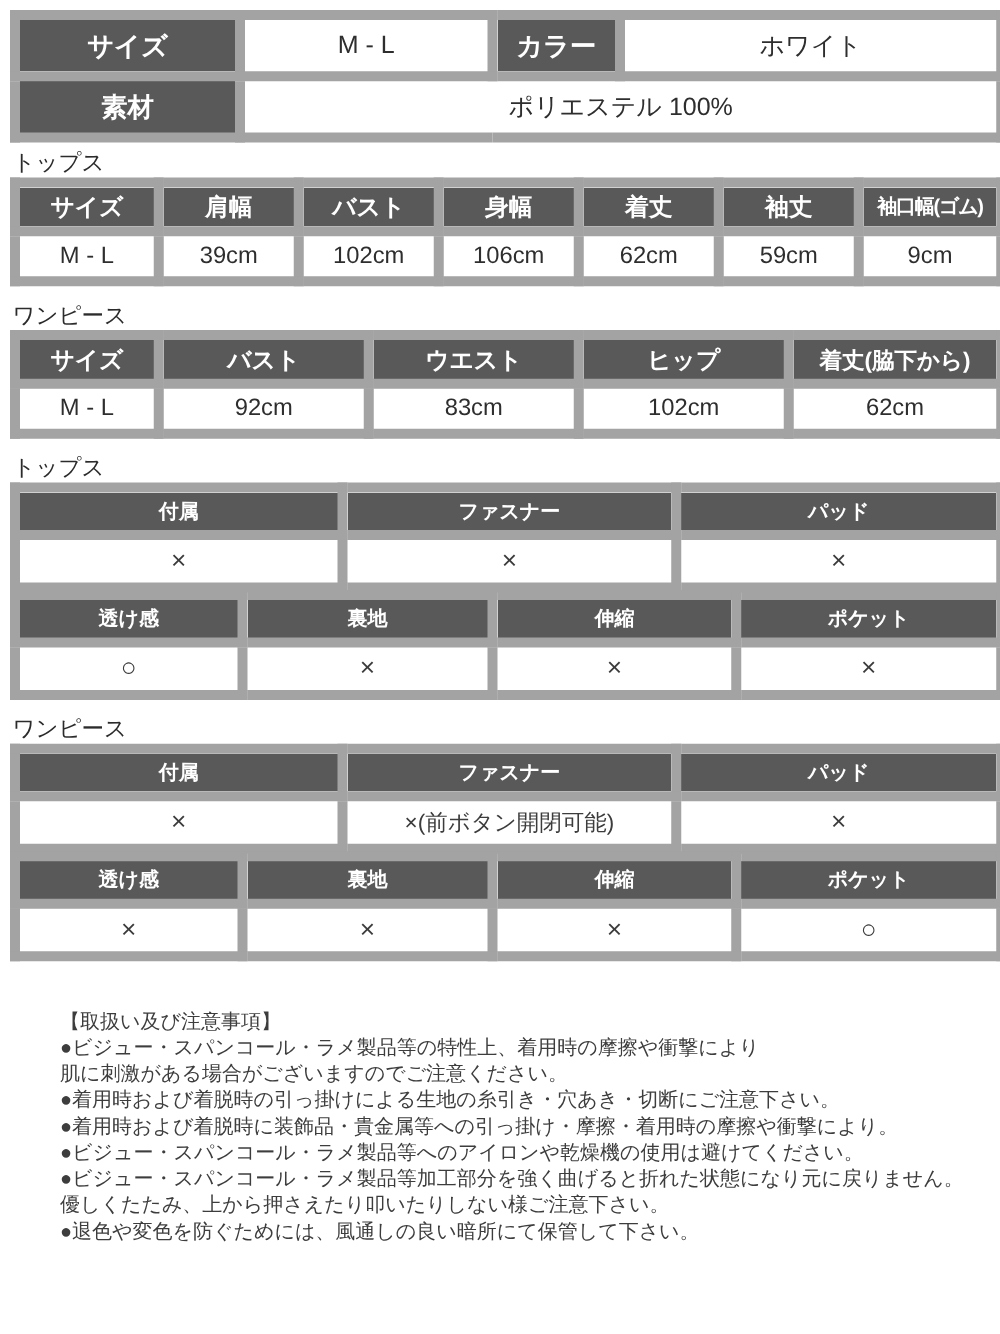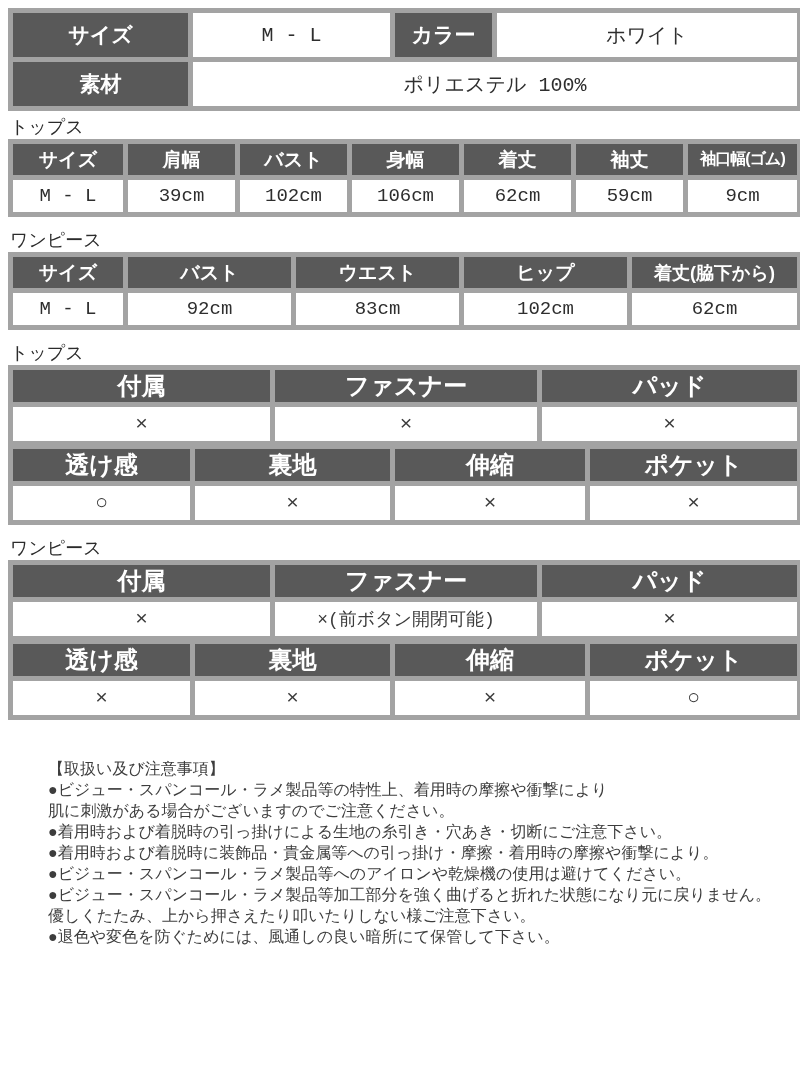--- a/index.html
+++ b/index.html
@@ -18,36 +18,35 @@
     overflow: hidden;
   }
   .content {
     padding: 8px 0 0 8px;
   }
   table {
     border-collapse: collapse;
     table-layout: fixed;
   }
   th, td {
-    border: 5px solid #a3a3a3;
+    border: 8px solid #a3a3a3;
     text-align: center;
     vertical-align: middle;
     padding: 0;
     overflow: hidden;
     white-space: nowrap;
   }
   th {
     background: #595959;
     color: #ffffff;
     font-weight: bold;
   }
   td {
     background: #ffffff;
     color: #2e2e2e;
-    font-family: Liberation Mono, monospace;
   }
 
   
   .spec-table { width: 789px; }
   .spec-table th { font-size: 21px; }
   .spec-table td { font-size: 20px; }
   .spec-table tr { height: 49px; }
   .spec-table { margin-bottom: 6px; }
 
   
@@ -61,21 +60,21 @@
 
   
   .size-table { width: 789px; }
   .size-table th { height: 31px; font-size: 19px; }
   .size-table td { height: 32px; font-size: 19px; }
   .size-table th.small { font-size: 16px; letter-spacing: -1px; }
   .size-table th.mid { font-size: 18px; }
 
   
   .feat-table { width: 789px; }
-  .feat-table th { height: 30px; font-size: 24px; }
+  .feat-table th { height: 30px; font-size: 16px; }
   .feat-table td { height: 34px; font-size: 21px; color: #3c3c3c; font-weight: normal; }
   .feat-table td.note-val { font-size: 18px; }
   .feat-table.lower { margin-top: -2px; }
 
   
   .notes {
     margin: 38px 0 0 40px;
     font-size: 16px;
     line-height: 21px;
     color: #3d3d3d;

